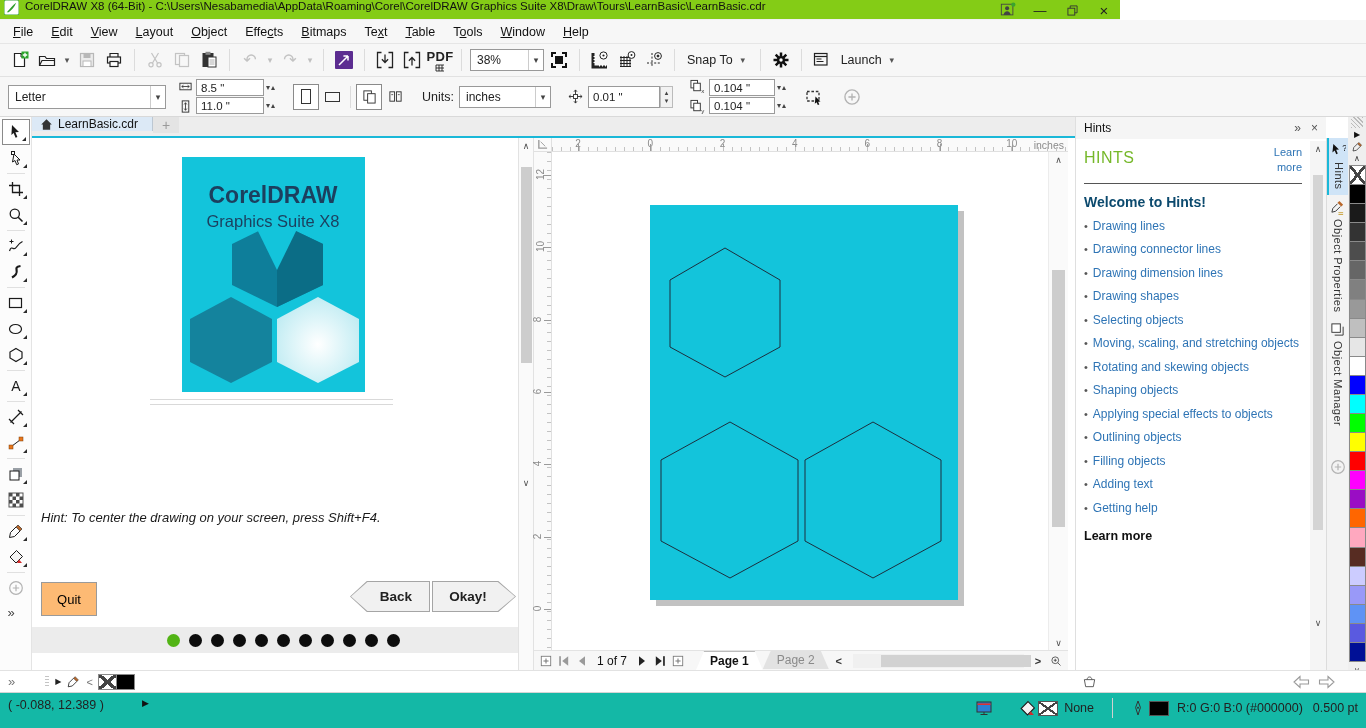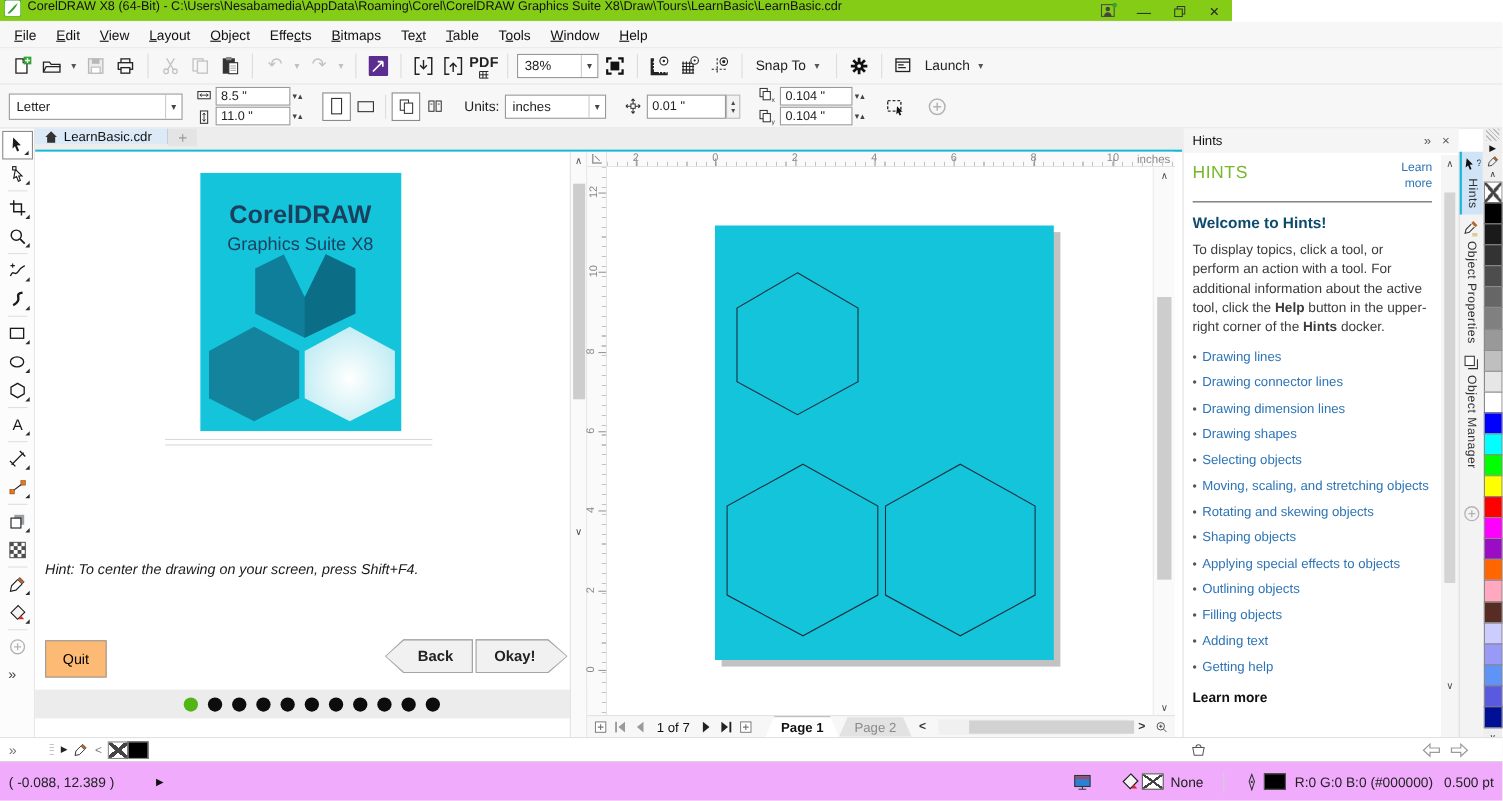--- a/index.html
+++ b/index.html
@@ -93,21 +93,21 @@
   #canvas{position:absolute;left:552px;top:35px;width:496px;height:498px;background:#fff;overflow:hidden}
   
   #canvscroll{position:absolute;left:1048px;top:35px;width:20px;height:498px;background:#fafafa;border-left:1px solid #ececec}
   #canvthumb{position:absolute;left:3px;top:118px;width:13px;height:257px;background:#cdcdcd}
   #canvscroll .sa-down{position:absolute;bottom:0;left:0;width:100%}
   
   #pagenav{position:absolute;left:534px;top:533px;width:534px;height:20px;background:#f7f7f7;border-top:1px solid #e3e3e3;display:flex;align-items:center;padding:0 4px;gap:2px}
   .pn{width:16px;height:16px;display:flex;align-items:center;justify-content:center;font-size:11px;color:#444}
   .pn svg{width:12px;height:12px}
   #pagecount{font-size:12px;color:#111;padding:0 5px;white-space:nowrap}
-  #pagetabs{display:flex;align-items:center;height:100%;margin-left:8px}
+  #pagetabs{display:flex;align-items:flex-start;height:100%;margin-left:8px}
   .ptab{padding:2px 14px;font-size:12px;display:flex;align-items:center;clip-path:polygon(12% 0,88% 0,100% 100%,0 100%);background:#e2e2e2;color:#8a8a8a}
   .ptab.act{background:#fff;color:#111;font-weight:bold;border-top:1px solid #bbb}
   #hscroll{flex:1;height:14px;margin:0 4px;position:relative;background:#f0f0f0}
   #hthumb{position:absolute;left:28px;top:1px;width:150px;height:12px;background:#d2d2d2}
   
   #hintsdock{position:absolute;left:1075px;top:0;width:251px;height:553px;background:#fff;border-left:1px solid #dfdfdf}
   #docktitle{height:22px;display:flex;align-items:center;padding:0 8px;font-size:12px;color:#111;background:#f5f5f5}
   #docktitle .dtbtns{margin-left:auto;display:flex;gap:10px;color:#555;font-size:12px}
   #hintsbody{position:absolute;left:8px;top:24px;width:218px;bottom:0;overflow:hidden}
   #hintshead{display:flex;align-items:flex-start}
@@ -149,21 +149,21 @@
   #dpgrip{width:4px;height:12px;background:repeating-linear-gradient(to bottom,#c4c4c4 0 1px,transparent 1px 3px);margin-left:24px}
   #dparrow{font-size:8px;color:#222}
   #docswatches{display:flex}
   .dsw{width:19px;height:16px;border:1px solid #8a8a8a;margin-left:-1px;background:#fff}
   .dsw.none{background:
     linear-gradient(to top right,transparent 42%,#444 42%,#444 58%,transparent 58%),
     linear-gradient(to bottom right,transparent 42%,#444 42%,#444 58%,transparent 58%),#fff}
   #dpbasket{position:absolute;left:1082px;top:3px}
   #dpnav{position:absolute;right:30px;top:4px;display:flex;gap:8px}
   
-  #statusbar{position:absolute;left:0;top:692px;width:1366px;height:36px;background:#f0abfc;border-top:1px solid #d5d5d5;display:flex;align-items:center;padding:0 8px;font-size:12.5px;color:#222}
+  #statusbar{position:absolute;left:0;top:692px;width:1366px;height:36px;background:#14b8a6;border-top:1px solid #d5d5d5;display:flex;align-items:flex-start;padding:5px 8px;font-size:12.5px;color:#222}
   #coordarrow{font-size:9px;margin-left:38px;color:#111}
   #statusright{position:absolute;right:8px;display:flex;align-items:center}
   #statusright .gap{width:26px}
   .xswatch{width:20px;height:15px;border:1px solid #555;margin:0 6px 0 2px;background:
     linear-gradient(to top right,transparent 45%,#444 45%,#444 55%,transparent 55%),
     linear-gradient(to bottom right,transparent 45%,#444 45%,#444 55%,transparent 55%),#fff}
   .blkswatch{width:20px;height:15px;border:1px solid #555;background:#000;margin:0 8px 0 4px}
   .vsep{width:1px;height:20px;background:#d0d0d0;margin:0 18px}
   #outlinewidth{margin-left:10px}
 </style>
@@ -785,23 +785,20 @@
         <span>×</span>
       </span>
     </div>
     <div id="hintsbody">
       <div id="hintshead">
         <span id="hintstitle">HINTS</span>
         <a id="learnmore_top">Learn more</a>
       </div>
       <div id="hintsrule"></div>
       <div id="welcome">Welcome to Hints!</div>
-      <div id="hintpara">
-        <span>To display topics, click a tool, or perform an action with a tool. For additional information about the active tool, click the </span><b>Help</b><span> button in the upper-right corner of the </span><b>Hints</b><span> docker.</span>
-      </div>
       <div id="topics">
           <div class="topic">
             <span class="bull">•</span>
             <a class="tlink">Drawing lines</a>
           </div>
           <div class="topic">
             <span class="bull">•</span>
             <a class="tlink">Drawing connector lines</a>
           </div>
           <div class="topic">

